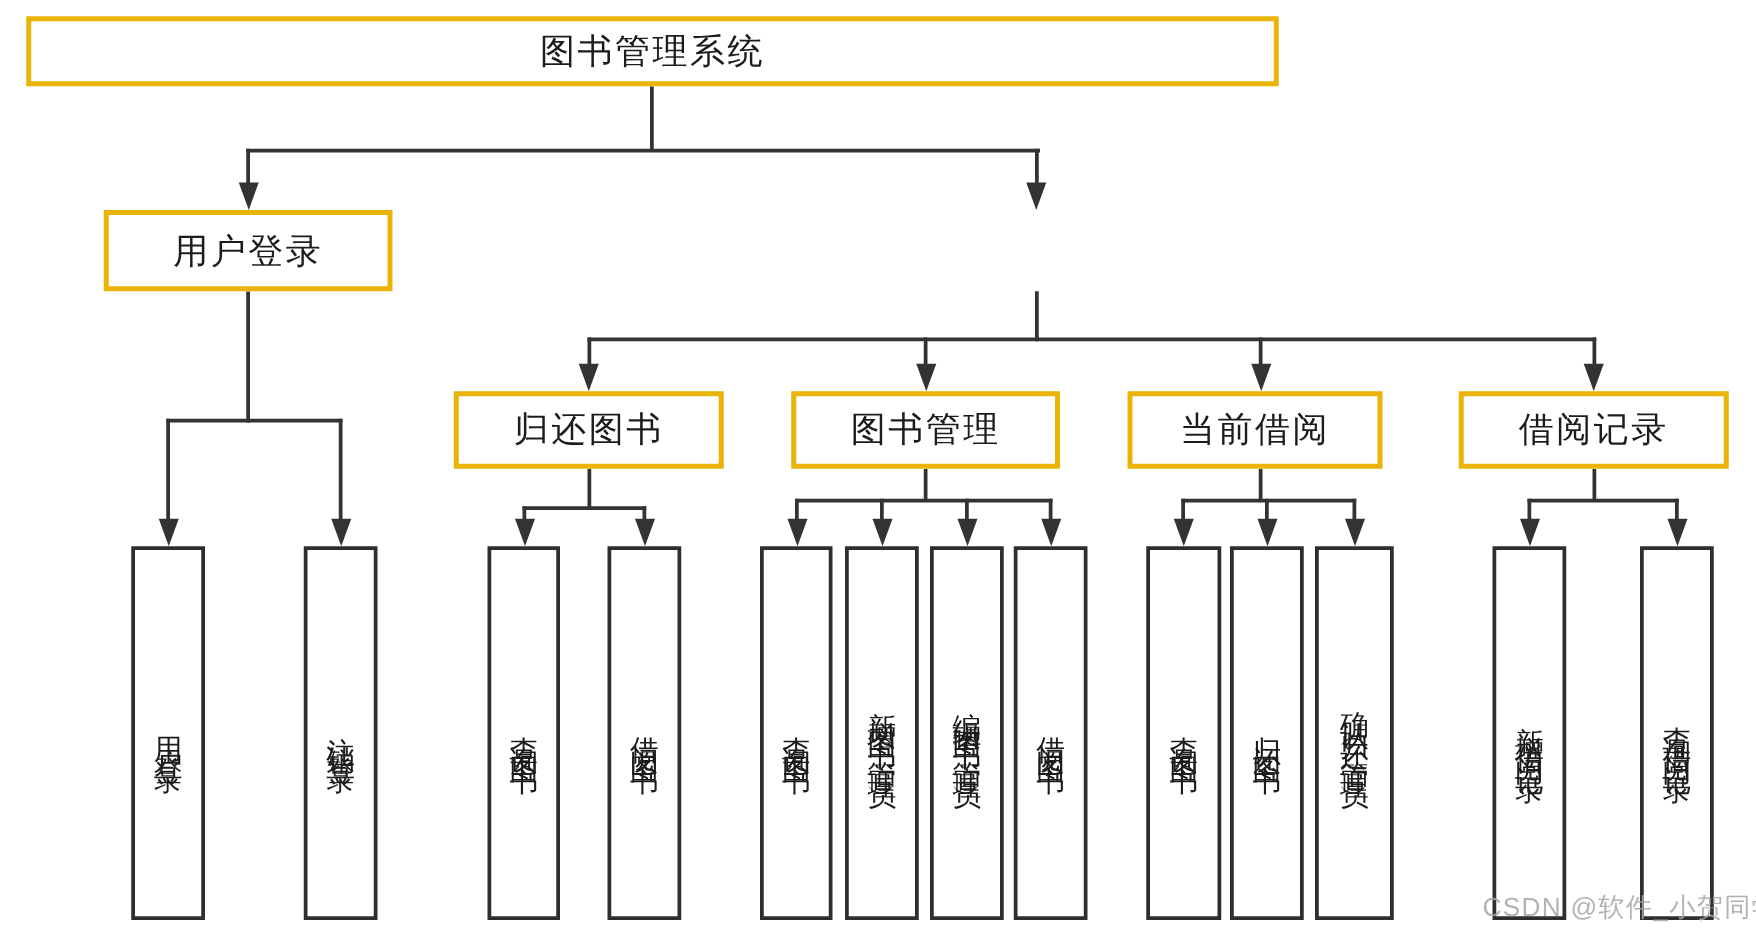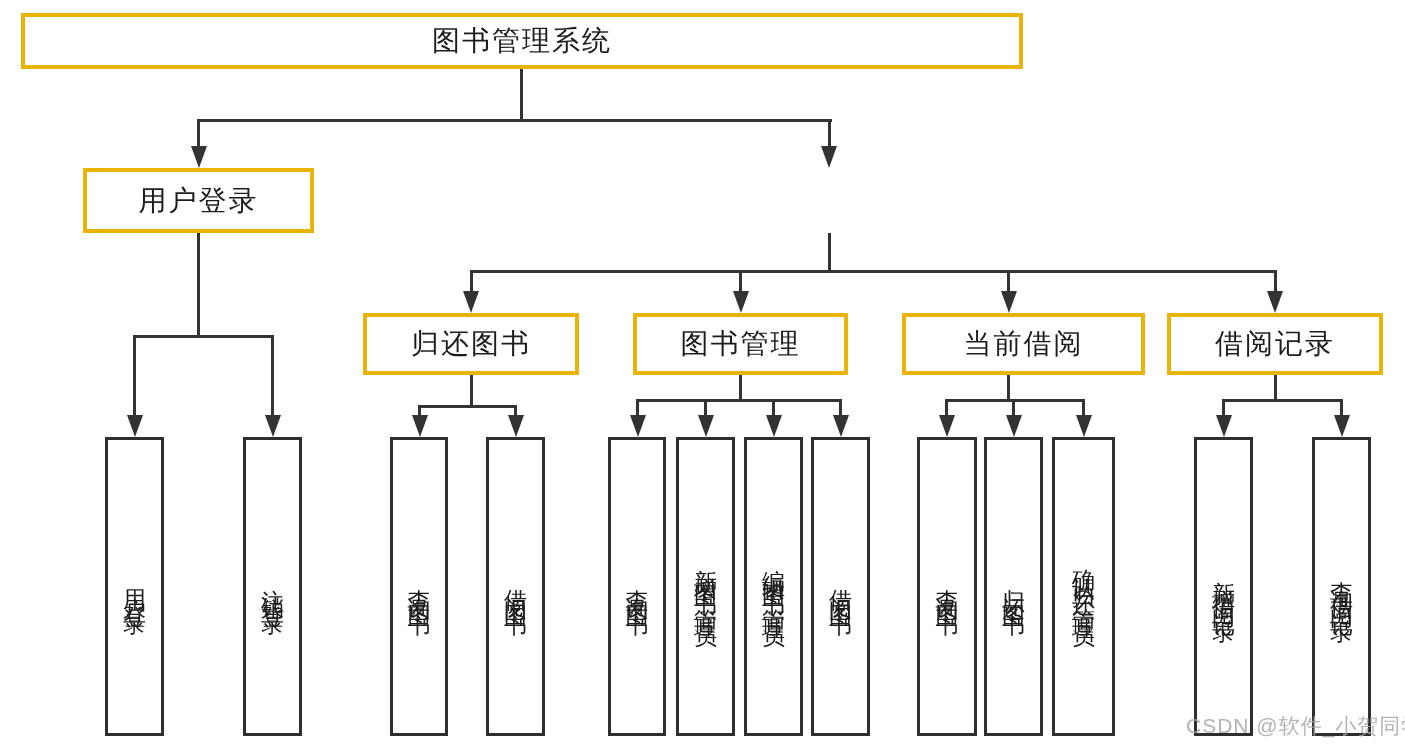--- a/index.html
+++ b/index.html
@@ -92,21 +92,21 @@
     </div>
     <div class="node h" style="left: 83px; top: 168px; width: 231px; height: 65px;">
       <span class="lbl">用户登录</span>
     </div>
     <div class="node h" style="left: 363px; top: 313px; width: 216px; height: 62px;">
       <span class="lbl">归还图书</span>
     </div>
     <div class="node h" style="left: 633px; top: 313px; width: 215px; height: 62px;">
       <span class="lbl">图书管理</span>
     </div>
-    <div class="node h" style="left: 902px; top: 313px; width: 243px; height: 62px;">
+    <div class="node h" style="left: 902px; top: 313px; width: 204px; height: 62px;">
       <span class="lbl">当前借阅</span>
     </div>
     <div class="node h" style="left: 1167px; top: 313px; width: 216px; height: 62px;">
       <span class="lbl">借阅记录</span>
     </div>
     <div class="node v" style="left: 105px; top: 437px; width: 59px; height: 299px;">
       <span class="lbl">用户登录</span>
     </div>
     <div class="node v" style="left: 243px; top: 437px; width: 59px; height: 299px;">
       <span class="lbl">注销登录</span>

